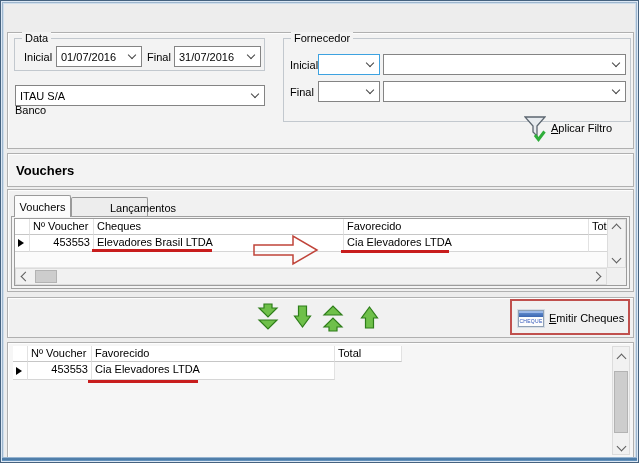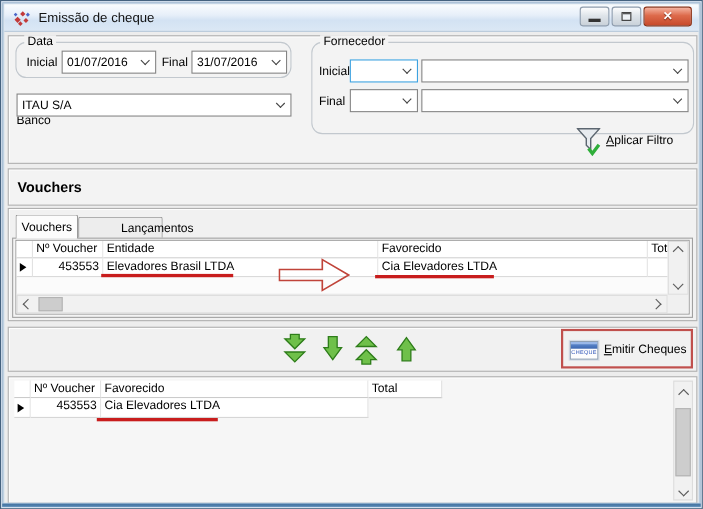--- a/index.html
+++ b/index.html
@@ -23,21 +23,21 @@
   .winbtn{position:absolute;top:2px;height:18px;border:1px solid #8e9cac;border-radius:3px;
     display:flex;align-items:center;justify-content:center;}
   .btn-min{right:81px;width:27px;background:linear-gradient(#fdfdfd,#dfe5ea 45%,#c9d1d9);}
   .btn-max{right:52px;width:27px;background:linear-gradient(#fdfdfd,#dfe5ea 45%,#c9d1d9);}
   .btn-close{right:6px;width:44px;background:linear-gradient(#f4b3a0,#dd6a4b 45%,#c74a2c);border-color:#8c3014;}
   .glyph-min{width:11px;height:3px;background:#333;margin-top:6px;}
   .glyph-max{width:9px;height:8px;border:1px solid #333;box-shadow:inset 0 1px 0 #333;background:#eef2f6;}
   .glyph-close{color:#fff;font-size:11px;font-weight:bold;text-shadow:0 1px 1px #6b1d09;line-height:1;}
   
   .panel{position:absolute;background:#f3f3f3;border:1px solid #b0b0b0;box-shadow:inset 1px 1px 0 #fdfdfd;}
-  .group{position:absolute;border:1px solid #c2c8ce;border-radius:10px;}
+  .group{position:absolute;border:1px solid #c2c8ce;border-radius:0;}
   .legend{position:absolute;top:-7px;left:7px;background:#f3f3f3;padding:0 3px;font-size:11px;}
   .lbl{position:absolute;font-size:11px;white-space:nowrap;}
   .combo{position:absolute;background:#fff;border:1px solid #848484;display:flex;align-items:center;
     padding:0 18px 0 4px;font-size:11px;white-space:nowrap;overflow:hidden;}
   .combo .chev{position:absolute;right:6px;top:50%;margin-top:-5px;width:6px;height:6px;
     border-right:1.4px solid #444;border-bottom:1.4px solid #444;transform:rotate(45deg);}
   .combo.focused{border:1px solid #3da2e0;}
   
   .section-title{position:absolute;left:8px;top:50%;transform:translateY(-50%);
     font-size:13px;font-weight:bold;}
@@ -77,40 +77,20 @@
   
   .anno{position:absolute;pointer-events:none;z-index:50;}
   .redline{position:absolute;height:3px;background:#c81d1d;}
   .redbox{position:absolute;border:2px solid #c0504d;}
 </style>
 </head>
 <body>
 
 <div class="window">
 
-  <div class="titlebar">
-    <svg class="app-icon" viewBox="0 0 16 16">
-      <rect x="2" y="7" width="4" height="4" transform="rotate(45 4 9)" fill="#c23a3a"></rect>
-      <rect x="7" y="2" width="3.4" height="3.4" transform="rotate(45 8.7 3.7)" fill="#c23a3a"></rect>
-      <rect x="10" y="8" width="3.2" height="3.2" transform="rotate(45 11.6 9.6)" fill="#c23a3a"></rect>
-      <rect x="5" y="11" width="3" height="3" transform="rotate(45 6.5 12.5)" fill="#c23a3a"></rect>
-      <rect x="12" y="3" width="2.6" height="2.6" transform="rotate(45 13.3 4.3)" fill="#4a66c8"></rect>
-      <rect x="1" y="3" width="2.4" height="2.4" transform="rotate(45 2.2 4.2)" fill="#4a66c8"></rect>
-    </svg>
-    <span class="title-text">Emissão de cheque</span>
-    <span class="winbtn btn-min">
-        <span class="glyph-min"></span>
-      </span>
-    <span class="winbtn btn-max">
-        <span class="glyph-max"></span>
-      </span>
-    <span class="winbtn btn-close">
-        <span class="glyph-close">✕</span>
-      </span>
-  </div>
 
   <div class="panel" style="left:6px;top:31px;width:627px;height:117px;">
 
     <div class="group" style="left:6px;top:5px;width:251px;height:33px;">
       <span class="legend">Data</span>
       <span class="lbl" style="left:9px;top:12px;">Inicial</span>
       <div class="combo" style="left:41px;top:7px;width:86px;height:21px;">
         <span>01/07/2016</span>
         <span class="chev"></span>
       </div>
@@ -165,21 +145,21 @@
   <div class="panel" style="left:6px;top:188px;width:627px;height:103px;background:#f1f1f1;">
     <div class="tab active" style="left:6px;top:5px;width:57px;height:22px;line-height:22px;">Vouchers</div>
     <div class="tab inactive" style="left:63px;top:7px;width:77px;height:20px;line-height:20px;padding-left:38px;">Lançamentos</div>
 
     <div class="tabpage" style="left:3px;top:26px;width:619px;height:73px;">
 
       <div style="position:absolute;left:2px;top:1px;width:613px;height:68px;background:#f4f4f4;border:1px solid #9c9c9c;">
 
         <div class="gcell hdr" style="left:0;top:0;width:15px;height:16px;"></div>
         <div class="gcell hdr" style="left:15px;top:0;width:64px;height:16px;">Nº Voucher</div>
-        <div class="gcell hdr" style="left:79px;top:0;width:250px;height:16px;">Entidade</div>
+        <div class="gcell hdr" style="left:79px;top:0;width:250px;height:16px;">Cheques</div>
         <div class="gcell hdr" style="left:329px;top:0;width:245px;height:16px;">Favorecido</div>
         <div class="gcell hdr" style="left:574px;top:0;width:18px;height:16px;border-right:none;">Tota</div>
 
         <div class="gcell" style="left:0;top:16px;width:15px;height:17px;">
             <span class="rowmark"></span>
           </div>
         <div class="gcell num" style="left:15px;top:16px;width:64px;height:17px;">453553</div>
         <div class="gcell" style="left:79px;top:16px;width:250px;height:17px;">Elevadores Brasil LTDA</div>
         <div class="gcell" style="left:329px;top:16px;width:245px;height:17px;">Cia Elevadores LTDA</div>
         <div class="gcell" style="left:574px;top:16px;width:18px;height:17px;border-right:none;"></div>

